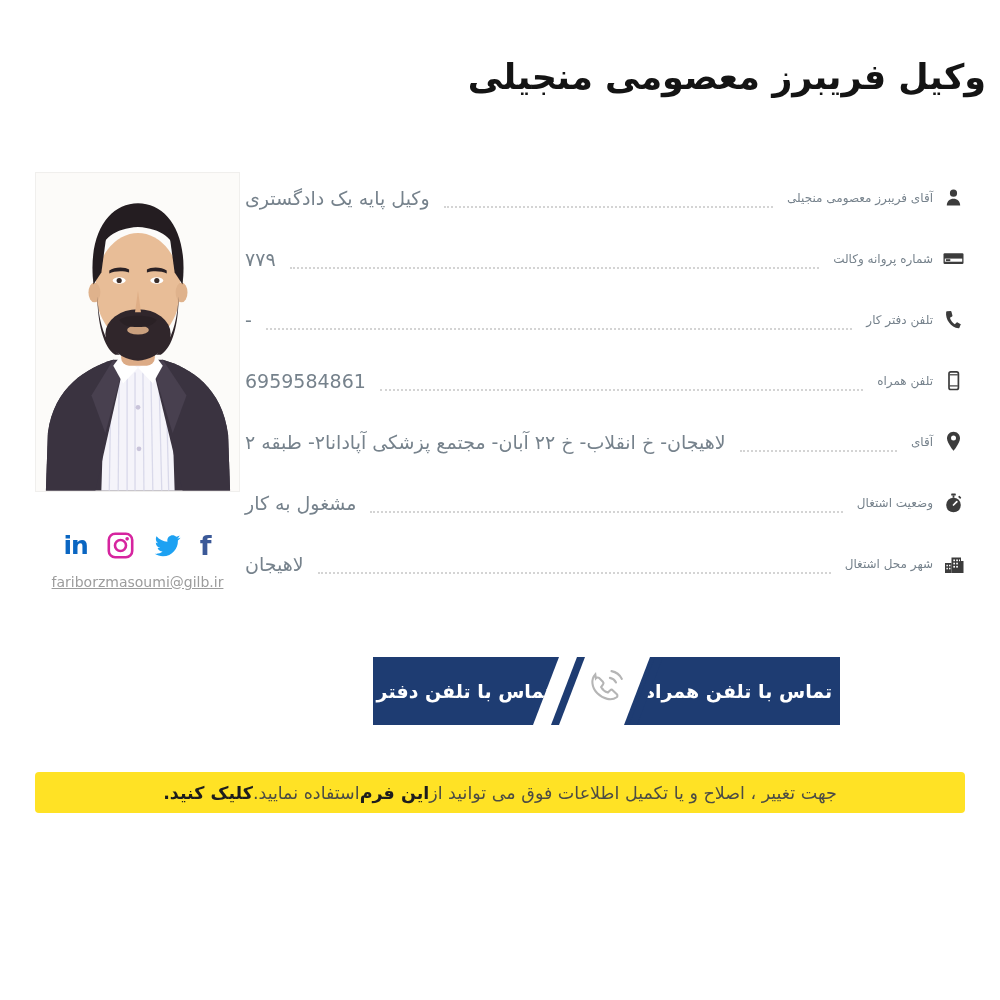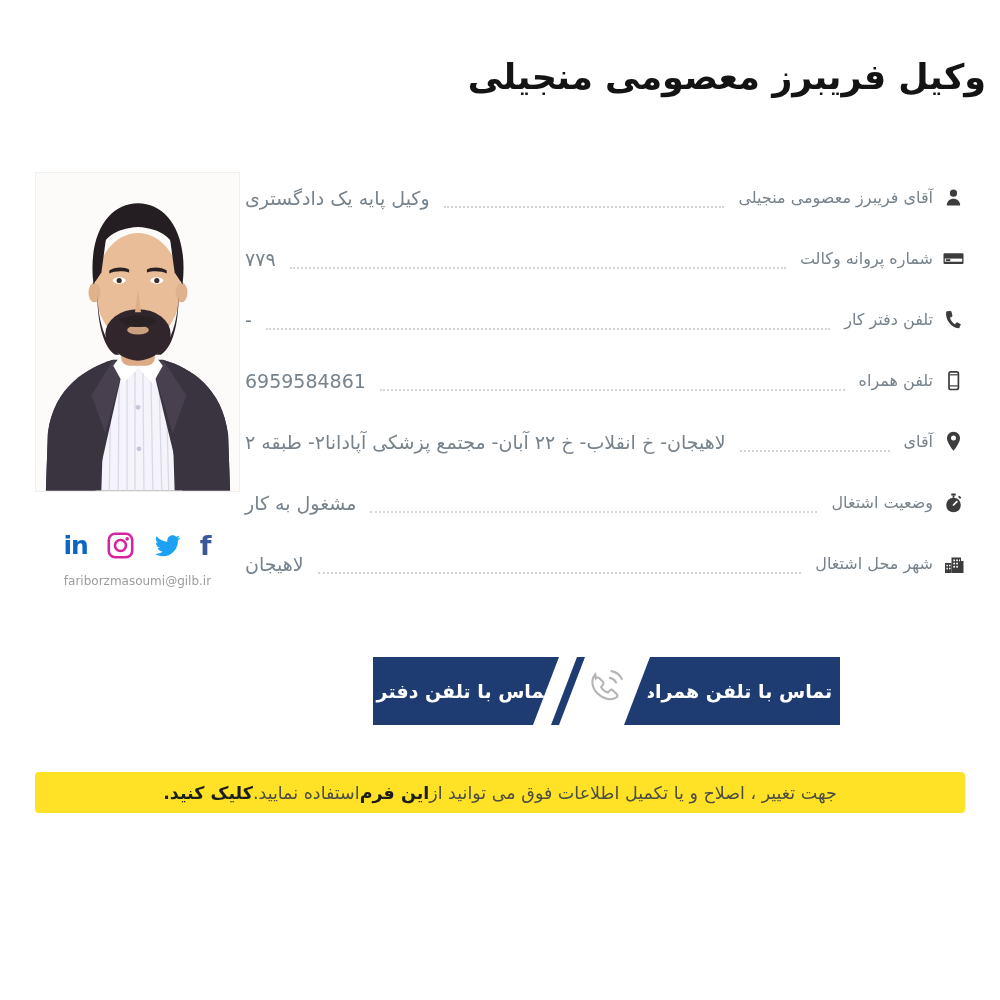--- a/index.html
+++ b/index.html
@@ -16,27 +16,27 @@
   .photo svg{display:block;width:100%;height:100%;}
 
   
   .social{position:absolute;left:35px;top:524px;width:205px;display:flex;direction:ltr;
           justify-content:center;align-items:center;gap:19px;height:34px;}
   .social .sicon{display:flex;align-items:center;justify-content:center;cursor:pointer;height:30px;margin-top:9px;}
   .li-text{color:#0a66c2;font-weight:800;font-size:25px;line-height:1;letter-spacing:-1px;}
   .fb-text{color:#3b5998;font-weight:800;font-size:27px;line-height:1;}
 
   .email{position:absolute;left:35px;top:574px;width:205px;text-align:center;direction:ltr;
-         color:#9c9c9c;font-size:12px;}
+         color:#9c9c9c;font-size:14px;text-decoration:underline;}
 
   
   .fields{position:absolute;left:245px;right:36px;top:167px;direction:rtl;}
   .frow{height:61px;display:flex;align-items:center;direction:rtl;}
   .ficon{width:22px;display:flex;justify-content:center;align-items:center;flex:0 0 auto;margin-left:9px;}
-  .flabel{color:#76828c;font-size:16px;white-space:nowrap;flex:0 0 auto;}
+  .flabel{color:#76828c;font-size:12px;white-space:nowrap;flex:0 0 auto;}
   .leader{flex:1 1 auto;min-width:28px;border-bottom:2px dotted #d4d4d4;height:2px;
           position:relative;top:8px;margin:0 14px;}
   .fvalue{color:#76828c;font-size:19px;white-space:nowrap;flex:0 0 auto;}
 
   
   .btn{position:absolute;background:#1e3c72;color:#fff;font-weight:700;font-size:19px;
        display:flex;align-items:center;justify-content:center;direction:rtl;cursor:pointer;
        height:68px;top:657px;}
   .btn-mobile{left:624px;width:216px;clip-path:polygon(26px 0,100% 0,100% 100%,0 100%);}
   .btn-mobile .btxt{padding-left:12px;}

